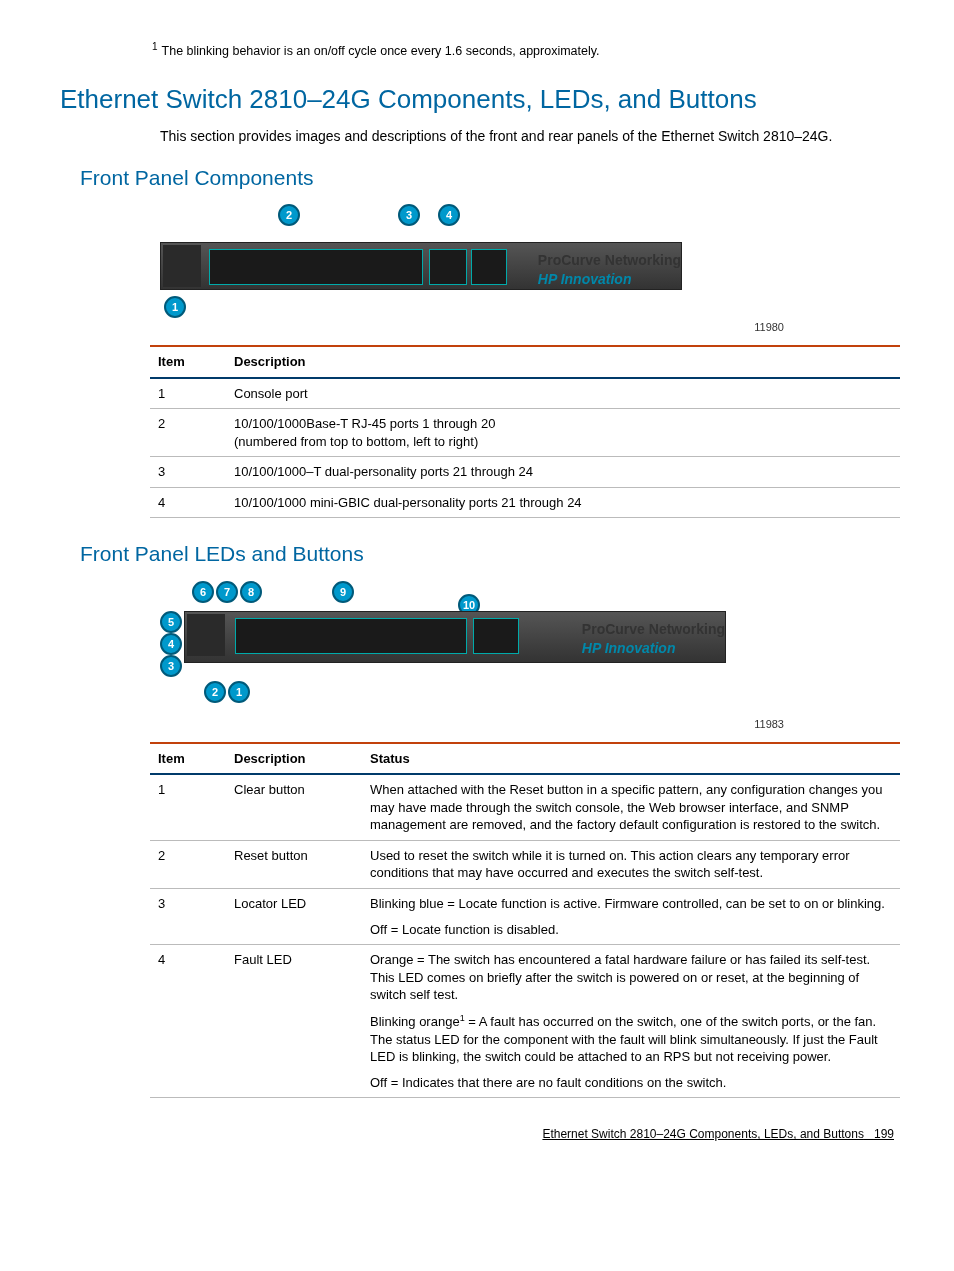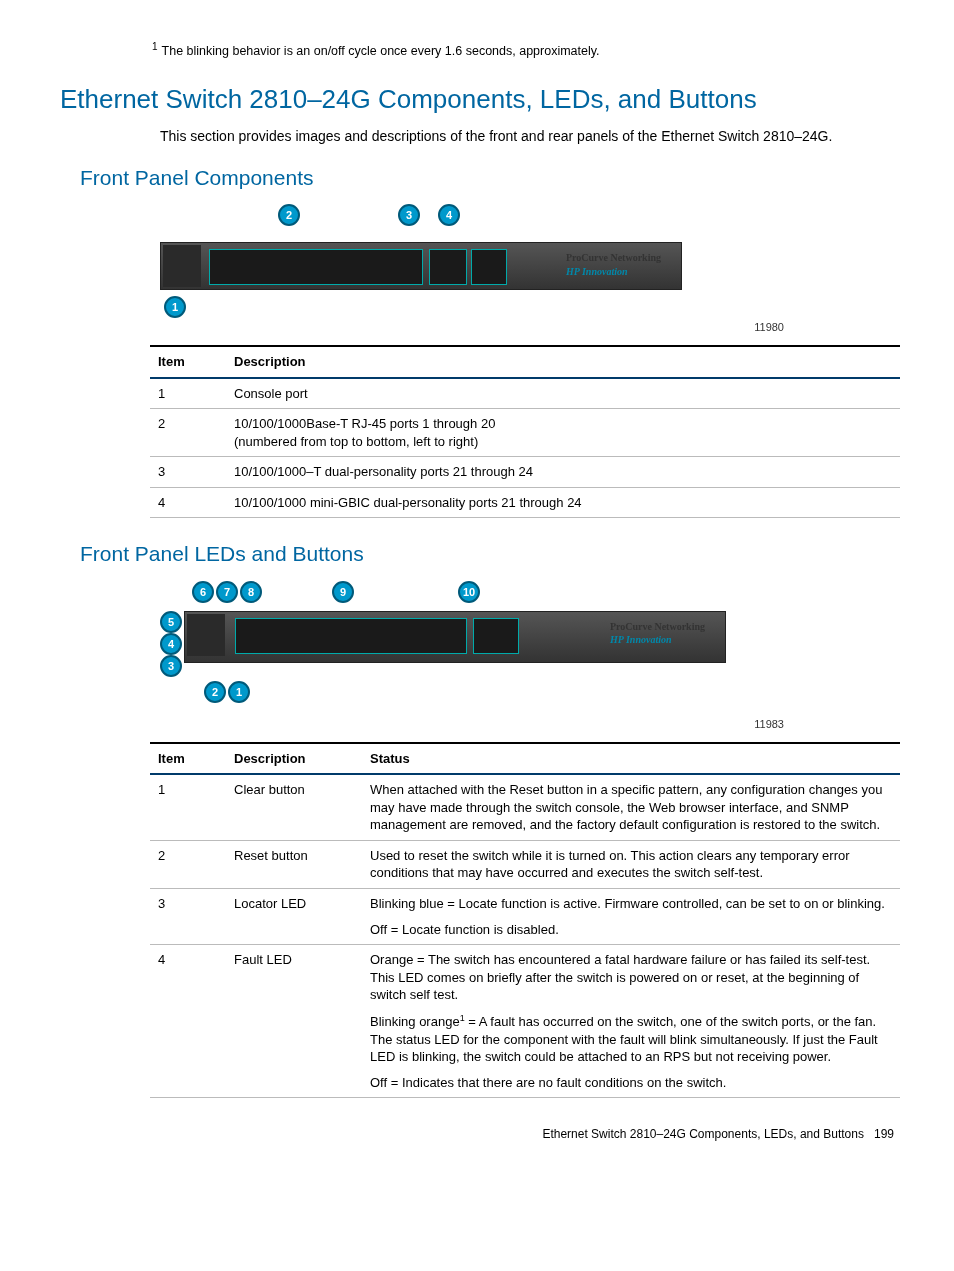--- a/index.html
+++ b/index.html
@@ -57,46 +57,46 @@
     position: absolute;
     left: 0; top: 38px;
     width: 520px; height: 46px;
     background: linear-gradient(#555,#333);
     border: 1px solid #222;
   }
   .switch-left-panel { position:absolute; left:2px; top:2px; width:38px; height:42px; background:#2a2a2a; }
   .ports-block { position:absolute; left:48px; top:6px; width:212px; height:34px; background:#1a1a1a; border:1px solid #0aa; }
   .dual-block { position:absolute; left:268px; top:6px; width:36px; height:34px; background:#1a1a1a; border:1px solid #0aa;}
   .gbic-block { position:absolute; left:310px; top:6px; width:34px; height:34px; background:#1a1a1a; border:1px solid #0aa;}
-  .brand { position:absolute; right:20px; top:8px; font-size:10px; font-weight:bold; color:#333;font-family:Liberation Serif, serif;}
+  .brand { position:absolute; right:0; top:8px; font-size:14px; font-weight:bold; color:#333;}
   .brand .sw { color:#0088aa; font-style:italic;}
   .figcap { text-align:right; font-size:11px; color:#333; margin: 4px 110px 10px 0;}
   table.data {
     width: 750px;
     margin-left: 90px;
     border-collapse: collapse;
     font-size: 13px;
     margin-bottom: 22px;
   }
   table.data th, table.data td {
     text-align: left;
     padding: 6px 8px;
     border-bottom: 1px solid #bbb;
     vertical-align: top;
   }
   table.data thead th {
-    border-top: 2px solid #000000;
+    border-top: 2px solid #c2410c;
     border-bottom: 2px solid #003a6a;
     font-weight: bold;
   }
   table.data .col-item { width: 60px; }
   table.data .col-desc2 { width: 120px; }
   .status p { margin: 0 0 8px 0;}
   .status p:last-child { margin-bottom:0;}
-  .page-footer { text-align:right; font-size:12px; margin-top:28px;}
+  .page-footer { text-align:right; font-size:12px; margin-top:28px;text-decoration:underline;}
   sup.fn { font-size:9px; vertical-align:super;}
 </style>
 </head>
 <body>
 
 <div class="footnote"><sup>1</sup><span>The blinking behavior is an on/off cycle once every 1.6 seconds, approximately.</span></div>
 
 <h1 class="section-title">Ethernet Switch 2810–24G Components, LEDs, and Buttons</h1>
 <div class="intro">This section provides images and descriptions of the front and rear panels of the Ethernet Switch 2810–24G.</div>
 
@@ -148,21 +148,21 @@
 </table>
 
 <h2 class="sub-title">Front Panel LEDs and Buttons</h2>
 
 <div class="figure-wrap">
   <div class="switch-fig2">
     <div class="callout" style="left:32px; top:0;">6</div>
     <div class="callout" style="left:56px; top:0;">7</div>
     <div class="callout" style="left:80px; top:0;">8</div>
     <div class="callout" style="left:172px; top:0;">9</div>
-    <div class="callout" style="left:298px; top:0;">10</div>
+    <div class="callout" style="left:298px; top:13px;">10</div>
     <div class="callout" style="left:0; top:30px;">5</div>
     <div class="callout" style="left:0; top:52px;">4</div>
     <div class="callout" style="left:0; top:74px;">3</div>
     <div class="callout" style="left:44px; top:100px;">2</div>
     <div class="callout" style="left:68px; top:100px;">1</div>
     <div class="switch-body" style="left:24px; top:30px; width:540px; height:50px;">
       <div class="switch-left-panel"></div>
       <div class="ports-block" style="left:50px; width:230px;"></div>
       <div class="dual-block" style="left:288px; width:44px;"></div>
       <div class="brand"><span>ProCurve Networking</span><br><span class="sw">HP Innovation</span></div>

